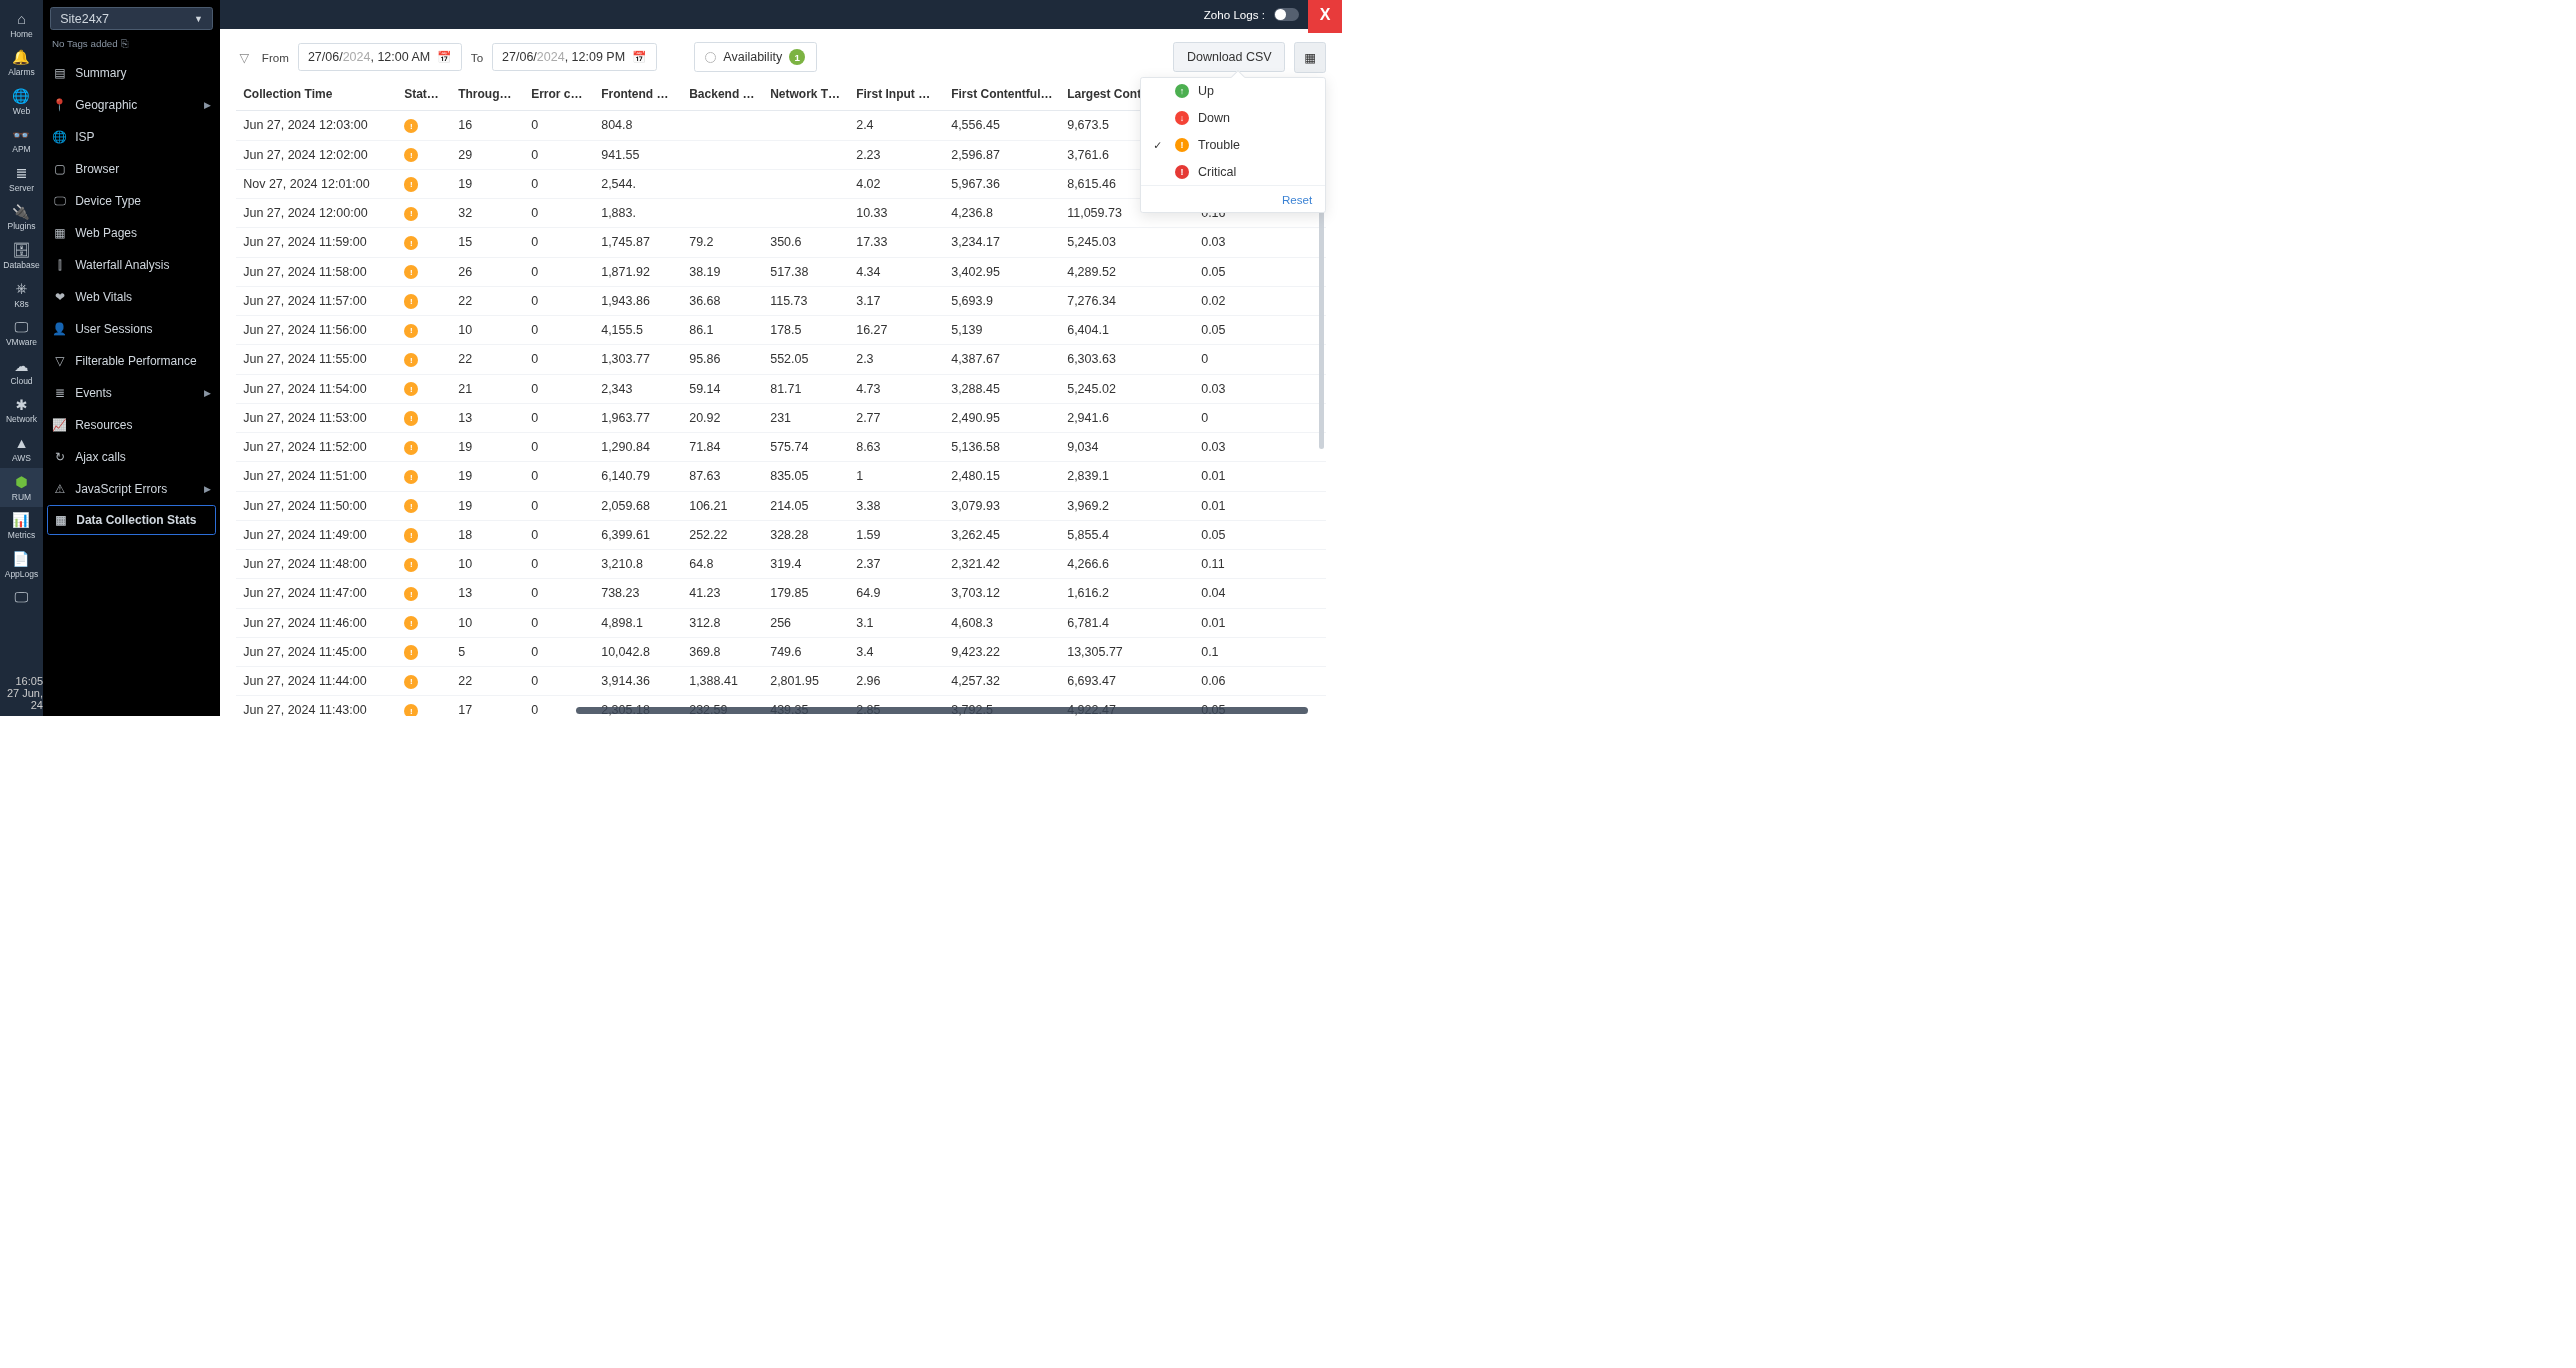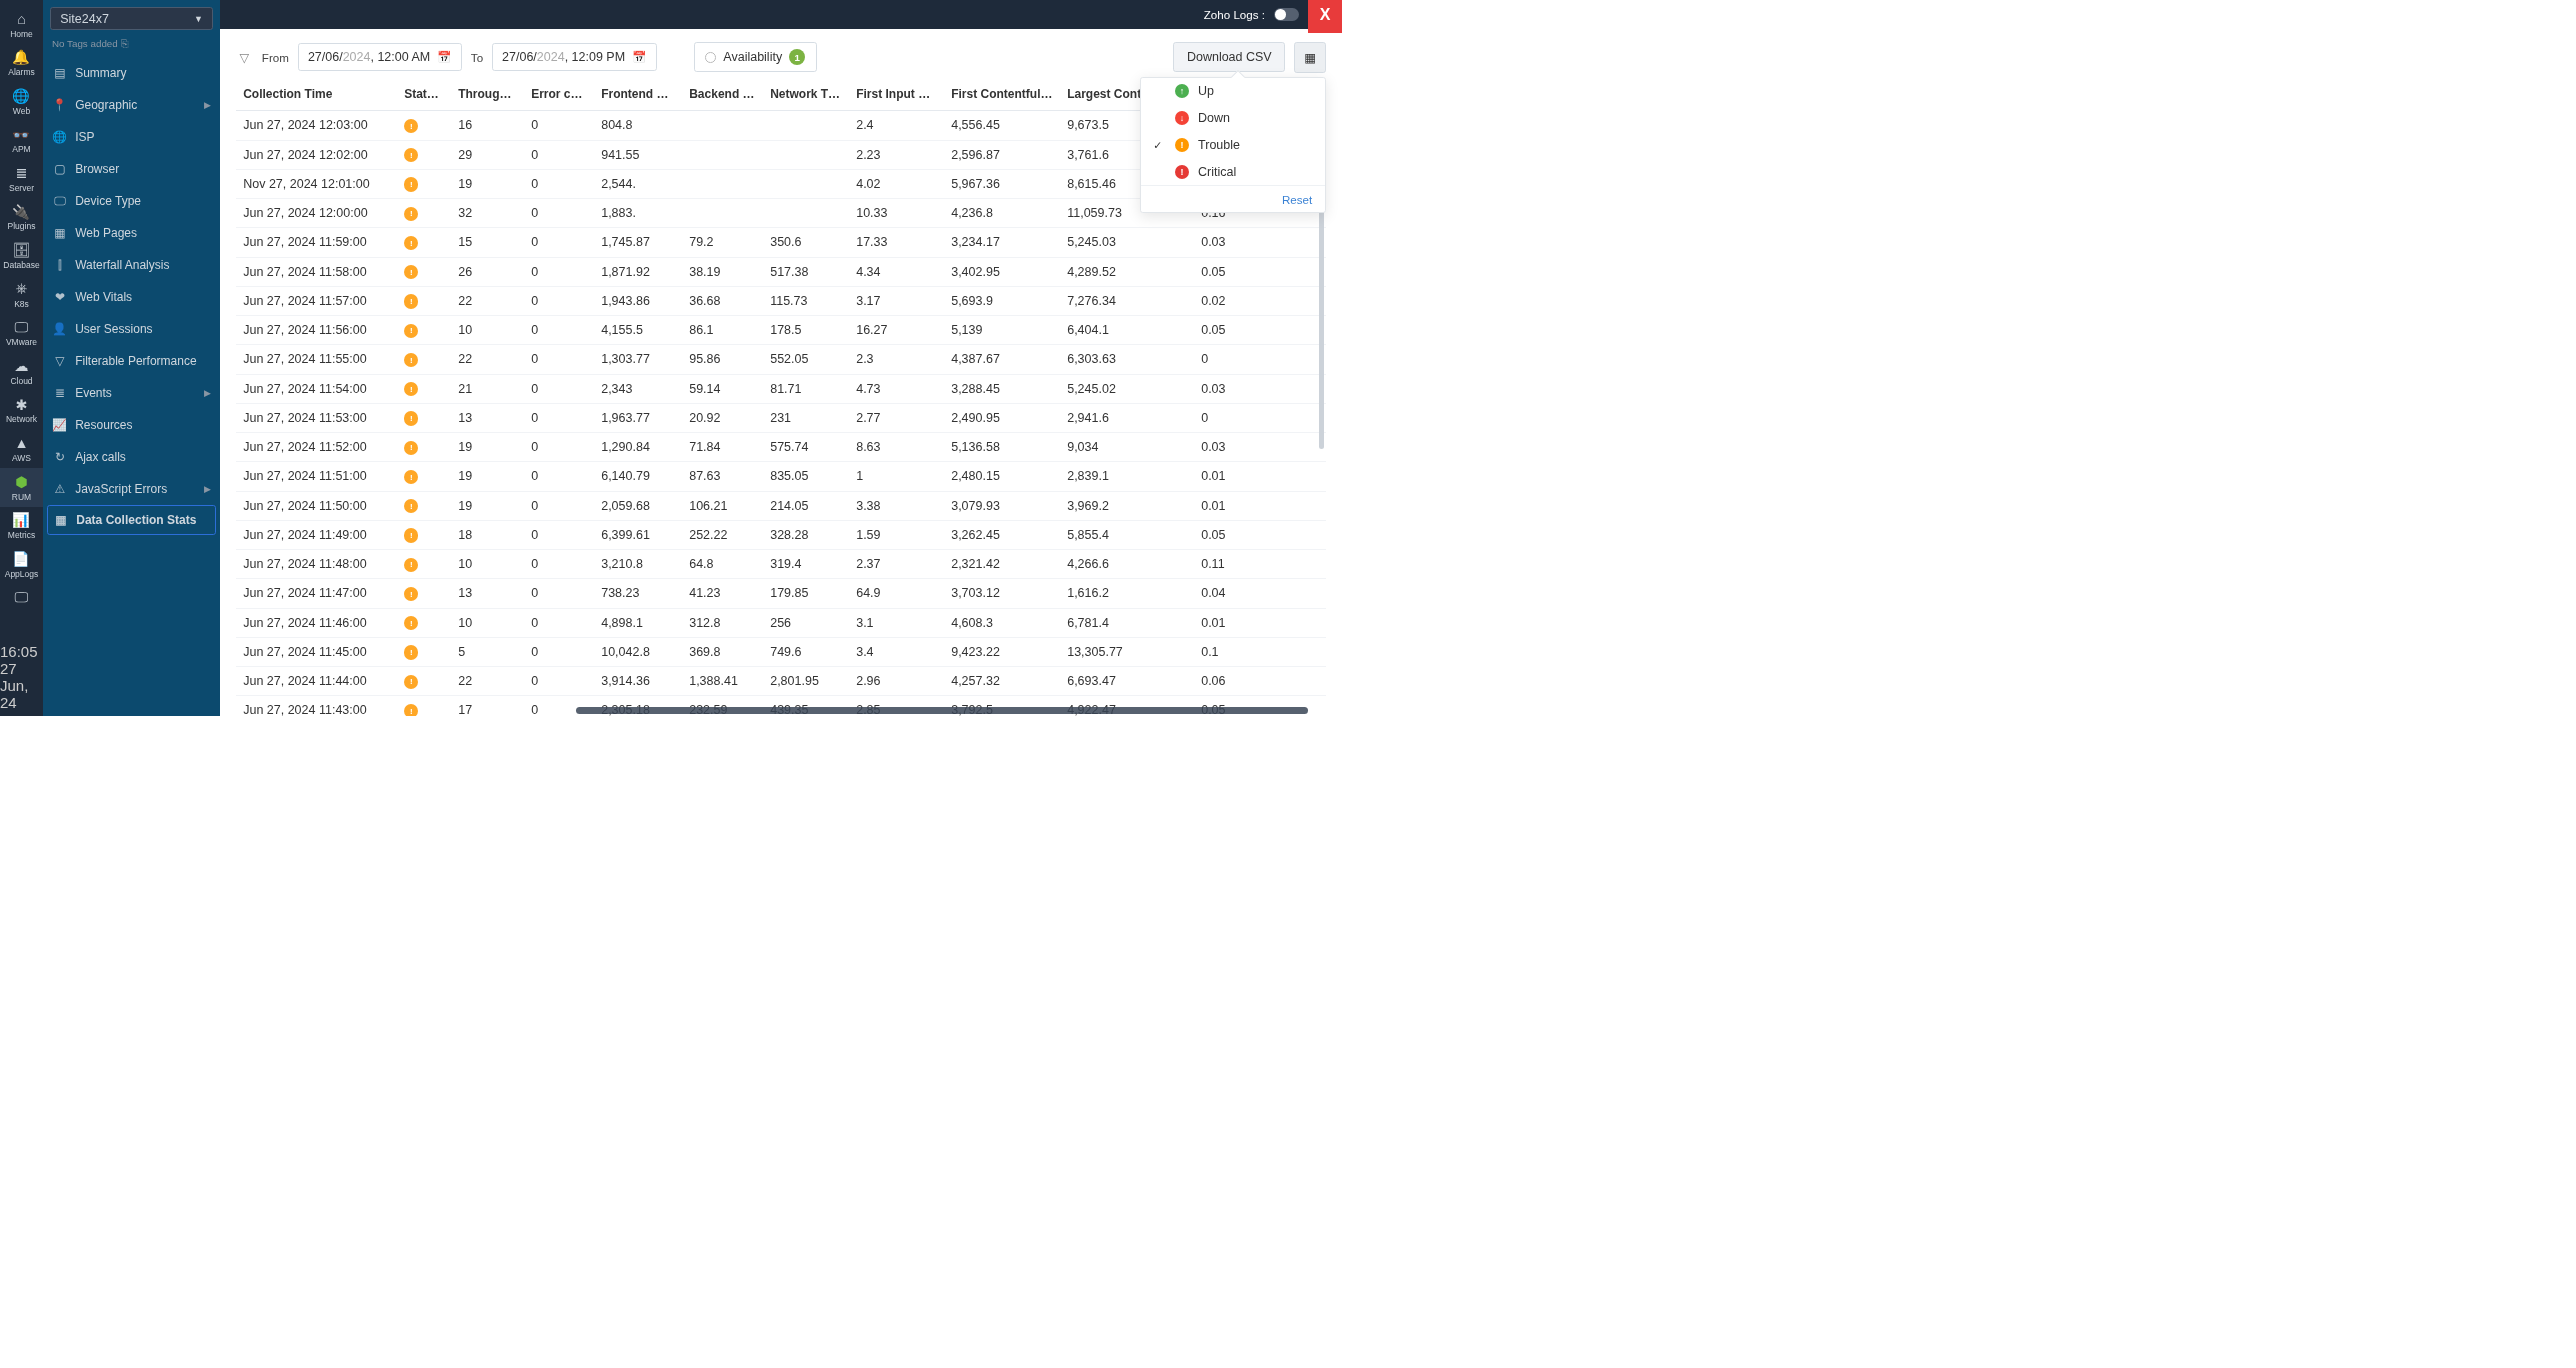--- a/index.html
+++ b/index.html
@@ -7,24 +7,24 @@
     .app { display: flex; width: 1342px; height: 716px; }
     
     
     .rail { width: 43px; background: #1e2a3a; display: flex; flex-direction: column; align-items: center; padding-top: 5.4px; color: #c9d1d9; font-size: 9px; }
     .rail-item { display: flex; flex-direction: column; align-items: center; padding: 5.4px 0; width: 100%; cursor: pointer; }
     .rail-item.active { background: #2b3a4e; }
     .rail-item.rum .rail-ico { color: #6fbf3f; }
     .rail-ico { width: 16px; height: 16px; margin-bottom: 1.8px; display: flex; align-items: center; justify-content: center; font-size: 14.3px; }
     .rail-lbl { font-size: 8.5px; }
     .rail-spacer { flex: 1; }
-    .rail-time { font-size: 15px; text-align: left; padding: 5.4px 0; color: #ccc; }
-    
-    
-    .sidebar { width: 177px; background: #0c4a6e; color: #d0d7de; display: flex; flex-direction: column; }
+    .rail-time { font-size: 11px; text-align: right; padding: 5.4px 0; color: #ccc; }
+    
+    
+    .sidebar { width: 177px; background: #000000; color: #d0d7de; display: flex; flex-direction: column; }
     .site-pick { margin: 7.2px 7.2px 3.6px; padding: 3.6px 9px; border: 0.9px solid #4a5a6e; border-radius: 2.7px; display: flex; justify-content: space-between; align-items: center; font-size: 12.5px; cursor: pointer; background: #2a3648; }
     .tags-line { margin: 3.6px 9px 7.2px; font-size: 9.8px; color: #8a96a4; display: flex; align-items: center; gap: 3px; }
     .nav { flex: 1; overflow: auto; }
     .nav-item { display: flex; align-items: center; padding: 9px 10.7px; cursor: pointer; font-size: 12px; gap: 9px; position: relative; }
     .nav-item.selected { border: 1.8px solid #2c6ed8; margin: 0 3.6px; border-radius: 2.7px; padding: 7.2px 7.2px; font-weight: 600; }
     .nav-ico { width: 12.5px; height: 12.5px; display: inline-flex; align-items: center; justify-content: center; opacity: 0.85; }
     .nav-arrow { position: absolute; right: 9px; font-size: 9px; color: #8a96a4; }
     
     
     .main { flex: 1; display: flex; flex-direction: column; background: #fff; min-width: 0; }

